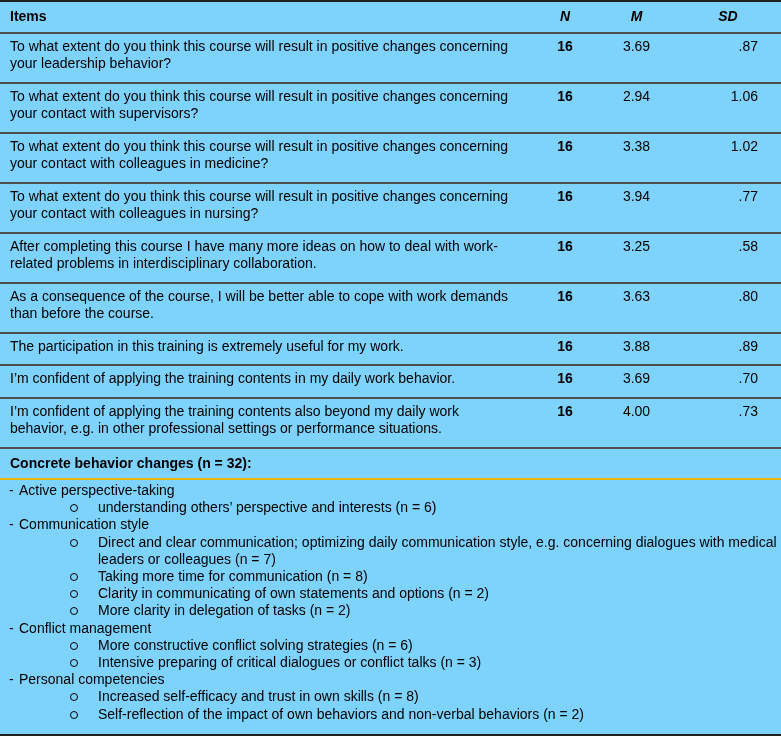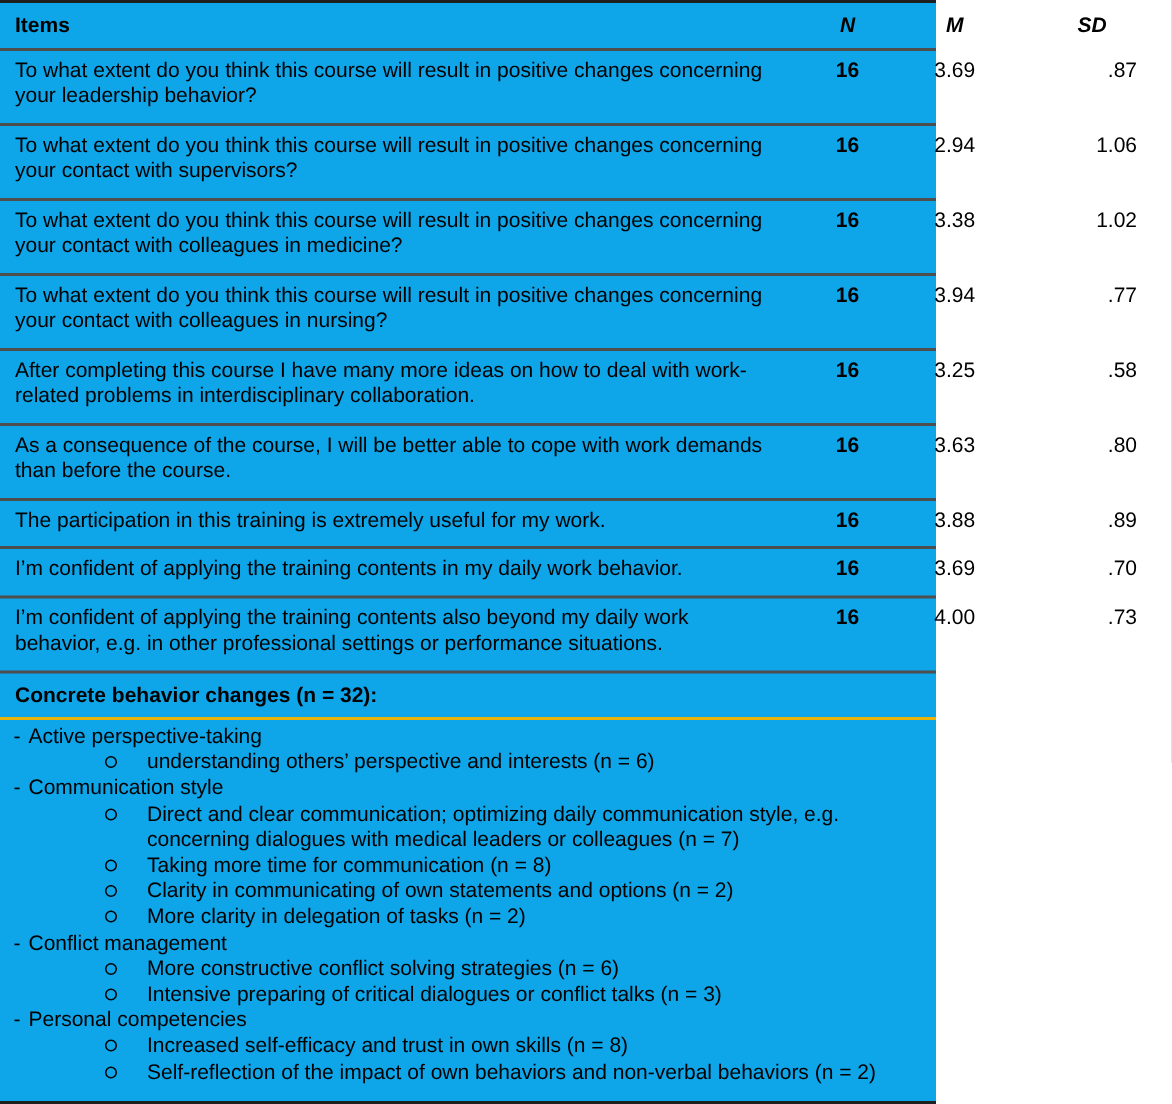--- a/index.html
+++ b/index.html
@@ -3,23 +3,23 @@
 <meta charset="utf-8">
 <style>
   * { margin: 0; padding: 0; box-sizing: border-box; }
   html, body { background: #ffffff; }
   body {
     font-family: "Liberation Sans", "DejaVu Sans", sans-serif;
     color: #000000;
     width: 781px;
   }
   .doc {
-    width: 624px;
+    width: 781px;
     min-height: 736px;
-    background: #0ea5e9;
+    background: #7dd3fc;
     border-top: 2px solid #1f1f1f;
     border-bottom: 2px solid #1f1f1f;
     font-size: 14px;
     line-height: 17.5px;
   }
   
   .trow {
     display: grid;
     grid-template-columns: 532px 66px 77px 106px;
     border-bottom: 2px solid #4e4e4e;

